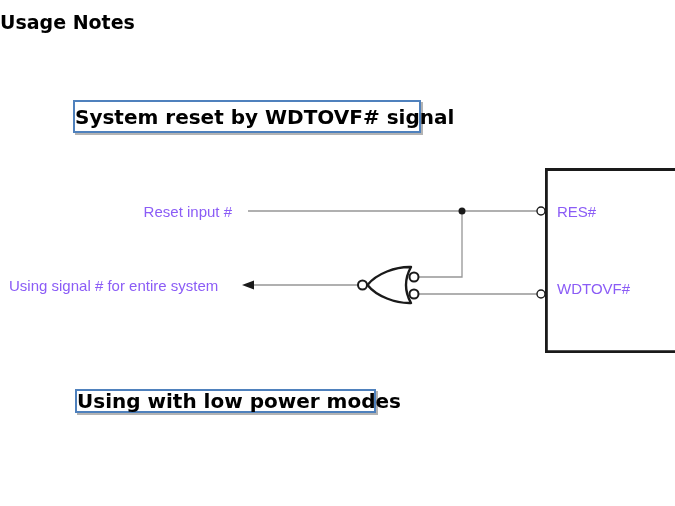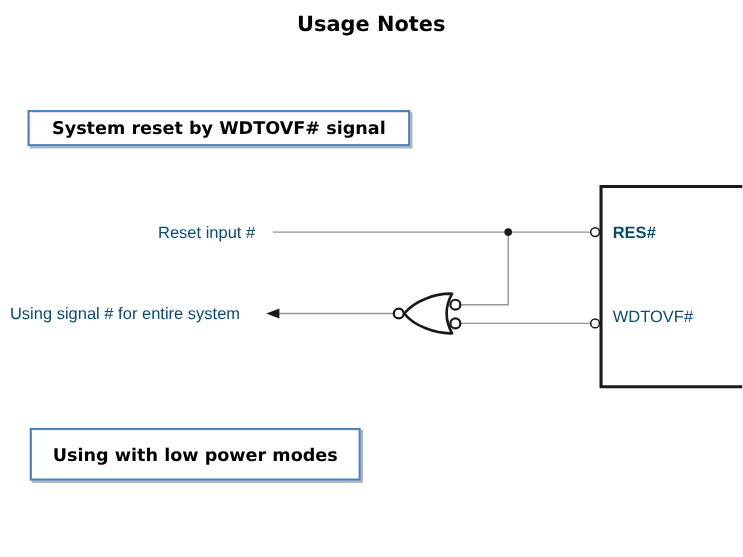--- a/index.html
+++ b/index.html
@@ -7,54 +7,55 @@
     --shadow-gray:#b3b3b3;
     --wire-gray:#969696;
     --ink-black:#1a1a1a;
   }
   *{margin:0;padding:0;box-sizing:border-box;}
   html,body{width:675px;height:506px;background:#ffffff;overflow:hidden;}
   body{position:relative;font-family:"Liberation Sans",sans-serif;color:var(--ink-black);}
 
   .page-title{
     position:absolute;left:0;top:11px;width:675px;
-    text-align:center;
+    text-align:left;
     font-family:"DejaVu Sans",sans-serif;
     font-weight:bold;font-size:19px;color:#000;
   }
 
   .callout{
     position:absolute;
     border:2px solid var(--accent-blue);
     box-shadow:2px 2px 0 var(--shadow-gray);
     background:#ffffff;
-    display:flex;align-items:center;justify-content:center;
+    display:flex;align-items:center;
     font-family:"DejaVu Sans",sans-serif;
-    font-weight:bold;font-size:16px;color:#000;
+    font-weight:bold;font-size:20px;color:#000;
     white-space:nowrap;
+    margin-left:48px;
   }
   .callout-1{left:25px;top:100px;width:348px;height:33px;}
-  .callout-2{left:27px;top:389px;width:301px;height:48px;}
+  .callout-2{left:27px;top:389px;width:301px;height:24px;}
 
   .diagram-svg{position:absolute;left:0;top:0;width:675px;height:506px;}
 
   .wire{stroke:var(--wire-gray);stroke-width:1.3;fill:none;}
   .gate-outline{stroke:var(--ink-black);stroke-width:2.4;fill:#ffffff;stroke-linejoin:round;}
   .gate-bubble{stroke:var(--ink-black);stroke-width:2;fill:#ffffff;}
   .pin-bubble{stroke:var(--ink-black);stroke-width:1.4;fill:#ffffff;}
   .chip-outline{stroke:var(--ink-black);stroke-width:2.8;fill:none;}
   .solid-black{fill:var(--ink-black);stroke:none;}
 
   .net-label{
-    position:absolute;font-size:15px;color:#0c4a6e;white-space:nowrap;
+    position:absolute;font-size:15px;color:#8b5cf6;white-space:nowrap;
     font-family:"Liberation Sans",sans-serif;
   }
   .lbl-reset-input{left:82px;top:203px;width:150px;text-align:right;}
   .lbl-reset-signal{left:9px;top:277px;}
-  .lbl-res{left:557px;top:203px;font-weight:bold;}
+  .lbl-res{left:557px;top:203px;}
   .lbl-wdtovf{left:557px;top:280px;}
 </style>
 </head>
 <body>
 
 <div class="page-title">Usage Notes</div>
 
 <div class="callout callout-1">
   <span>System reset by WDTOVF# signal</span>
 </div>

